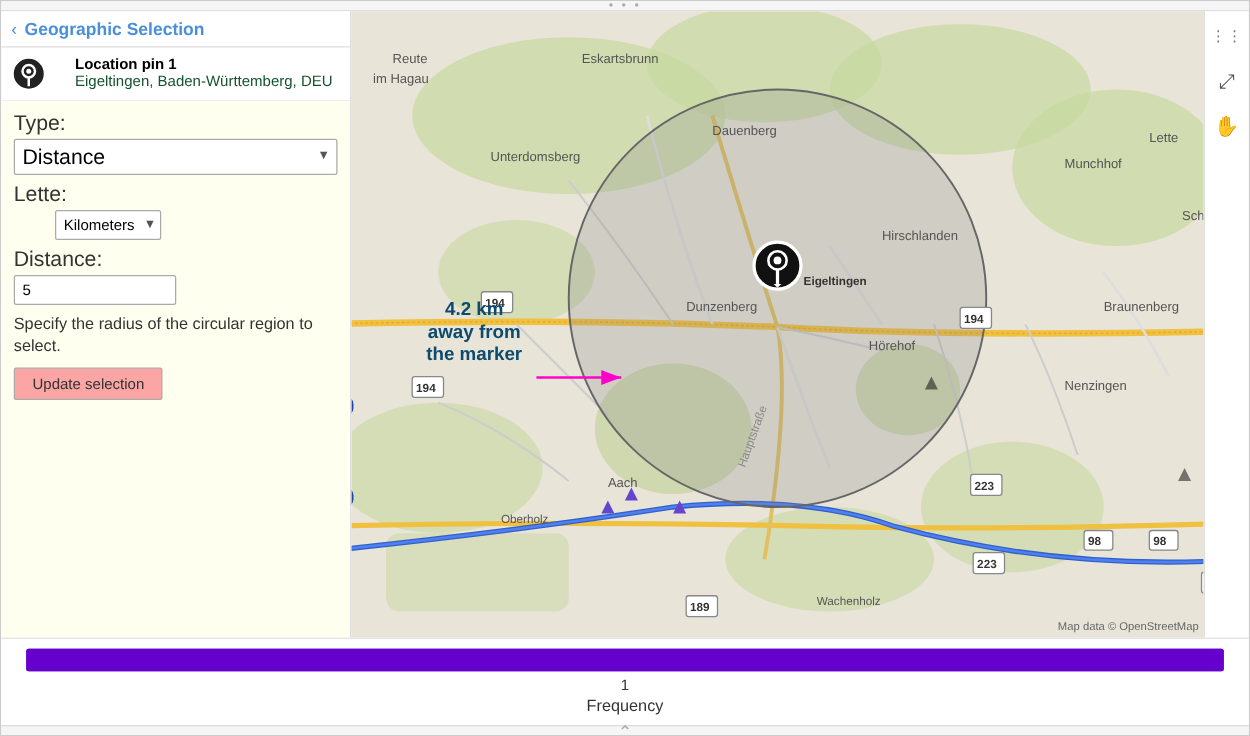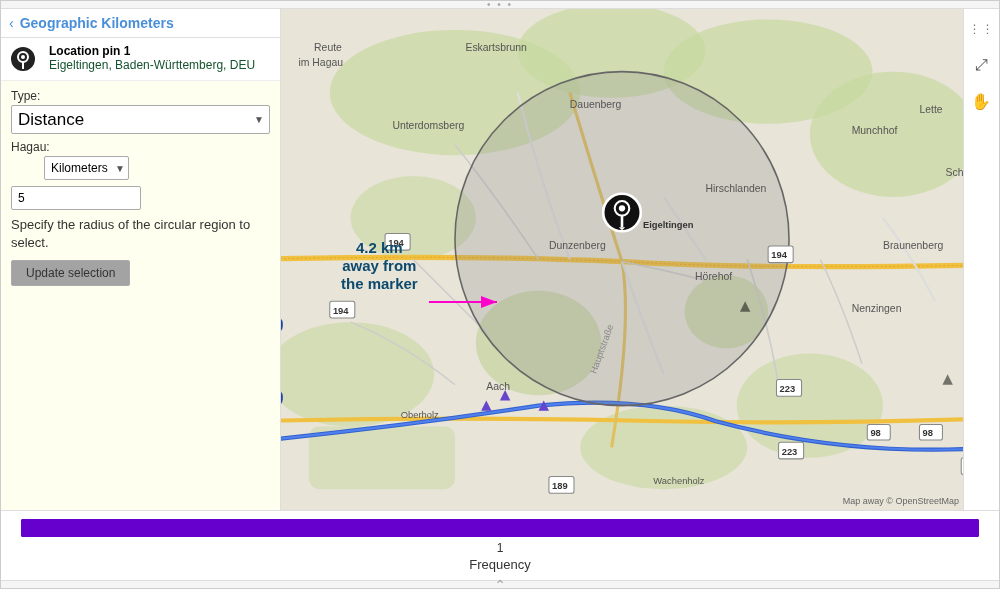--- a/index.html
+++ b/index.html
@@ -72,21 +72,21 @@
     }
     .panel-title {
       color: #4a90d9;
       font-size: 14px;
       font-weight: bold;
     }
     .location-row {
       padding: 6px 8px;
       display: flex;
       align-items: center;
-      gap: 12px;
+      gap: 23px;
       border-bottom: 1px solid #eee;
     }
     .location-icon {
       width: 28px;
       height: 28px;
       flex-shrink: 0;
     }
     .location-text {
       font-size: 12px;
       color: #14532d;
@@ -98,21 +98,21 @@
     }
     .form-area {
       background: #fffff0;
       padding: 8px 10px;
       flex: 1;
     }
     .form-row {
       margin-bottom: 6px;
     }
     .form-label {
-      font-size: 12px;
+      font-size: 17px;
       color: #333;
       margin-bottom: 2px;
       display: block;
     }
     .select-wrapper {
       position: relative;
       display: inline-block;
       width: 100%;
     }
     .form-select {
@@ -171,21 +171,21 @@
       background: #fff;
     }
     .hint-text {
       font-size: 13px;
       color: #333;
       margin-bottom: 8px;
       line-height: 1.4;
     }
     .update-btn {
       padding: 5px 14px;
-      background: #a3a3a3;
+      background: #fca5a5;
       border: 1px solid #aaa;
       border-radius: 2px;
       font-size: 12px;
       cursor: pointer;
       color: #333;
     }
 
     
     .map-area {
       flex: 1;
@@ -313,21 +313,21 @@
   <div class="top-handle">
     <span class="top-handle-dots">• • •</span>
   </div>
 
   <div class="content-area">
 
     <div class="left-panel">
 
       <div class="panel-header">
         <span class="back-arrow">‹</span>
-        <span class="panel-title">Geographic Kilometers</span>
+        <span class="panel-title">Geographic Selection</span>
       </div>
 
       <div class="location-row">
         <svg class="location-icon" viewBox="0 0 28 28">
           <circle cx="14" cy="14" r="13" fill="#222" stroke="#fff" stroke-width="2"></circle>
           <circle cx="14" cy="12" r="5" fill="none" stroke="#fff" stroke-width="2"></circle>
           <circle cx="14" cy="12" r="2" fill="#fff"></circle>
           <line x1="14" y1="17" x2="14" y2="24" stroke="#fff" stroke-width="2"></line>
         </svg>
         <div>
@@ -343,34 +343,35 @@
             <select class="form-select">
               <option>Distance</option>
               <option>Polygon</option>
               <option>Circle</option>
             </select>
             <span class="select-arrow">▼</span>
           </div>
         </div>
 
         <div class="form-row">
-          <label class="form-label">Hagau:</label>
+          <label class="form-label">Lette:</label>
           <div class="unit-row">
             <div class="unit-select-wrapper">
               <select class="unit-select">
                 <option>Kilometers</option>
                 <option>Miles</option>
                 <option>Meters</option>
               </select>
               <span class="unit-select-arrow">▼</span>
             </div>
           </div>
         </div>
 
         <div class="form-row">
+          <label class="form-label">Distance:</label>
           <input class="distance-input" type="text" value="5" style="">
         </div>
 
         <p class="hint-text">Specify the radius of the circular region to select.</p>
 
         <button class="update-btn">Update selection</button>
       </div>
     </div>
 
     <div class="map-area">
@@ -499,21 +500,21 @@
 
       <svg class="annotation-arrow" width="80" height="30" viewBox="0 0 80 30">
         <defs>
           <marker id="arrowhead" markerWidth="8" markerHeight="6" refX="8" refY="3" orient="auto">
             <polygon points="0 0, 8 3, 0 6" fill="#ff00cc"></polygon>
           </marker>
         </defs>
         <line x1="0" y1="15" x2="68" y2="15" stroke="#ff00cc" stroke-width="2" marker-end="url(#arrowhead)"></line>
       </svg>
 
-      <div class="map-watermark">Map away © OpenStreetMap</div>
+      <div class="map-watermark">Map data © OpenStreetMap</div>
     </div>
 
     <div class="right-toolbar">
       <div class="toolbar-btn">
         <span style="font-size:12px; color:#777; letter-spacing:1px;">⋮⋮</span>
       </div>
       <div class="toolbar-btn">
         <span style="font-size:16px; color:#555;">⤢</span>
       </div>
       <div class="toolbar-btn">

